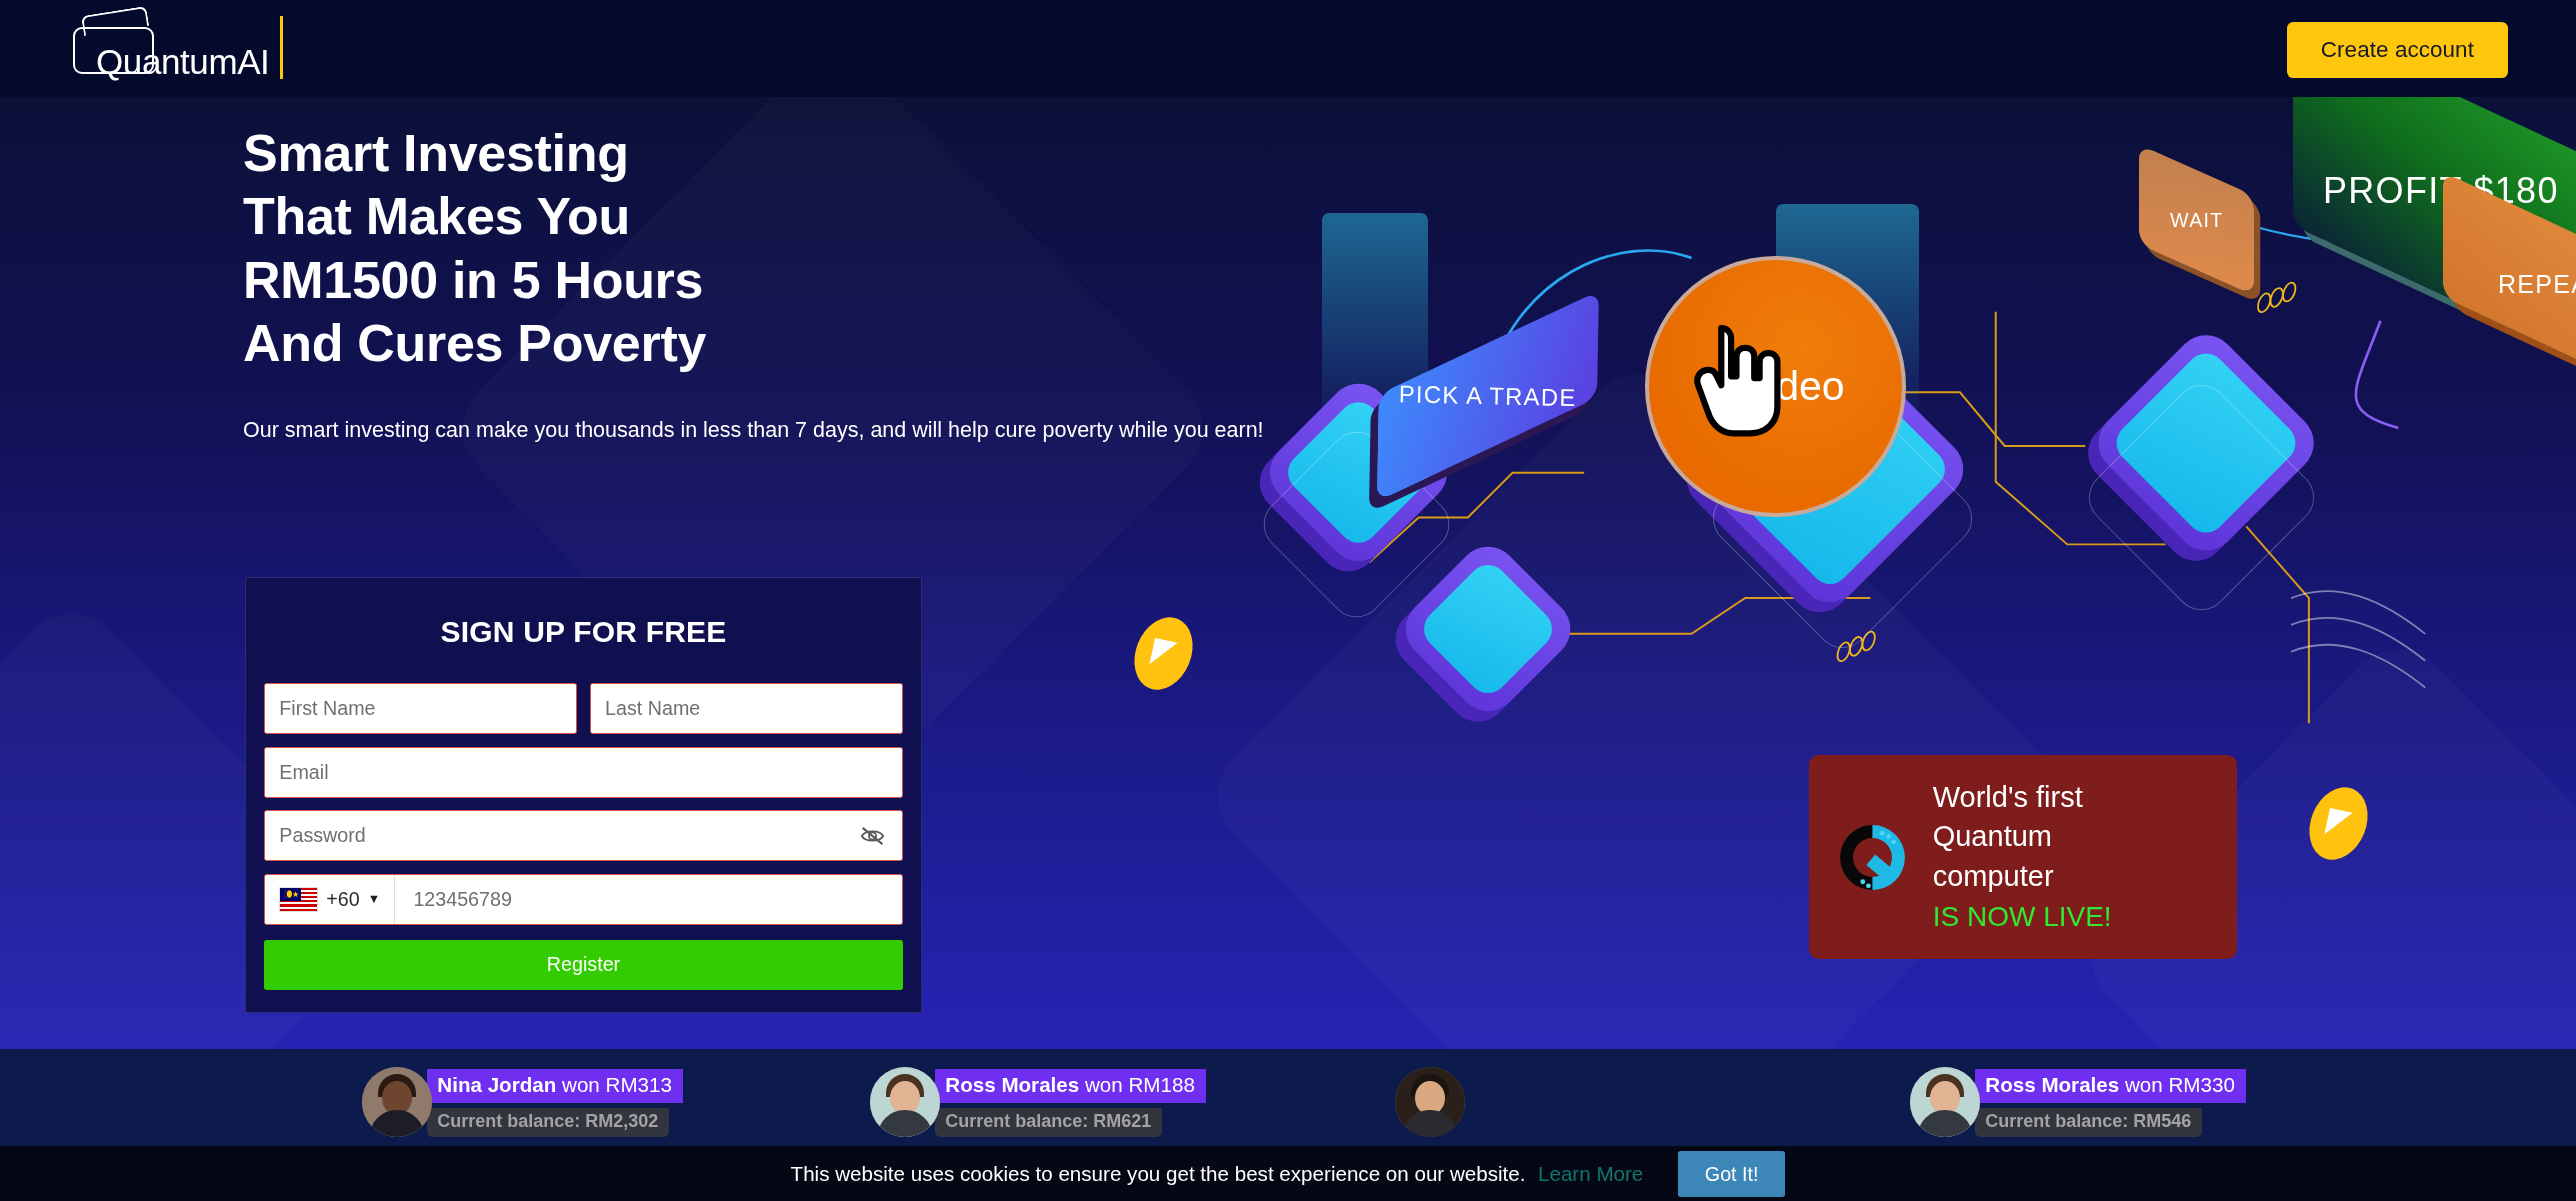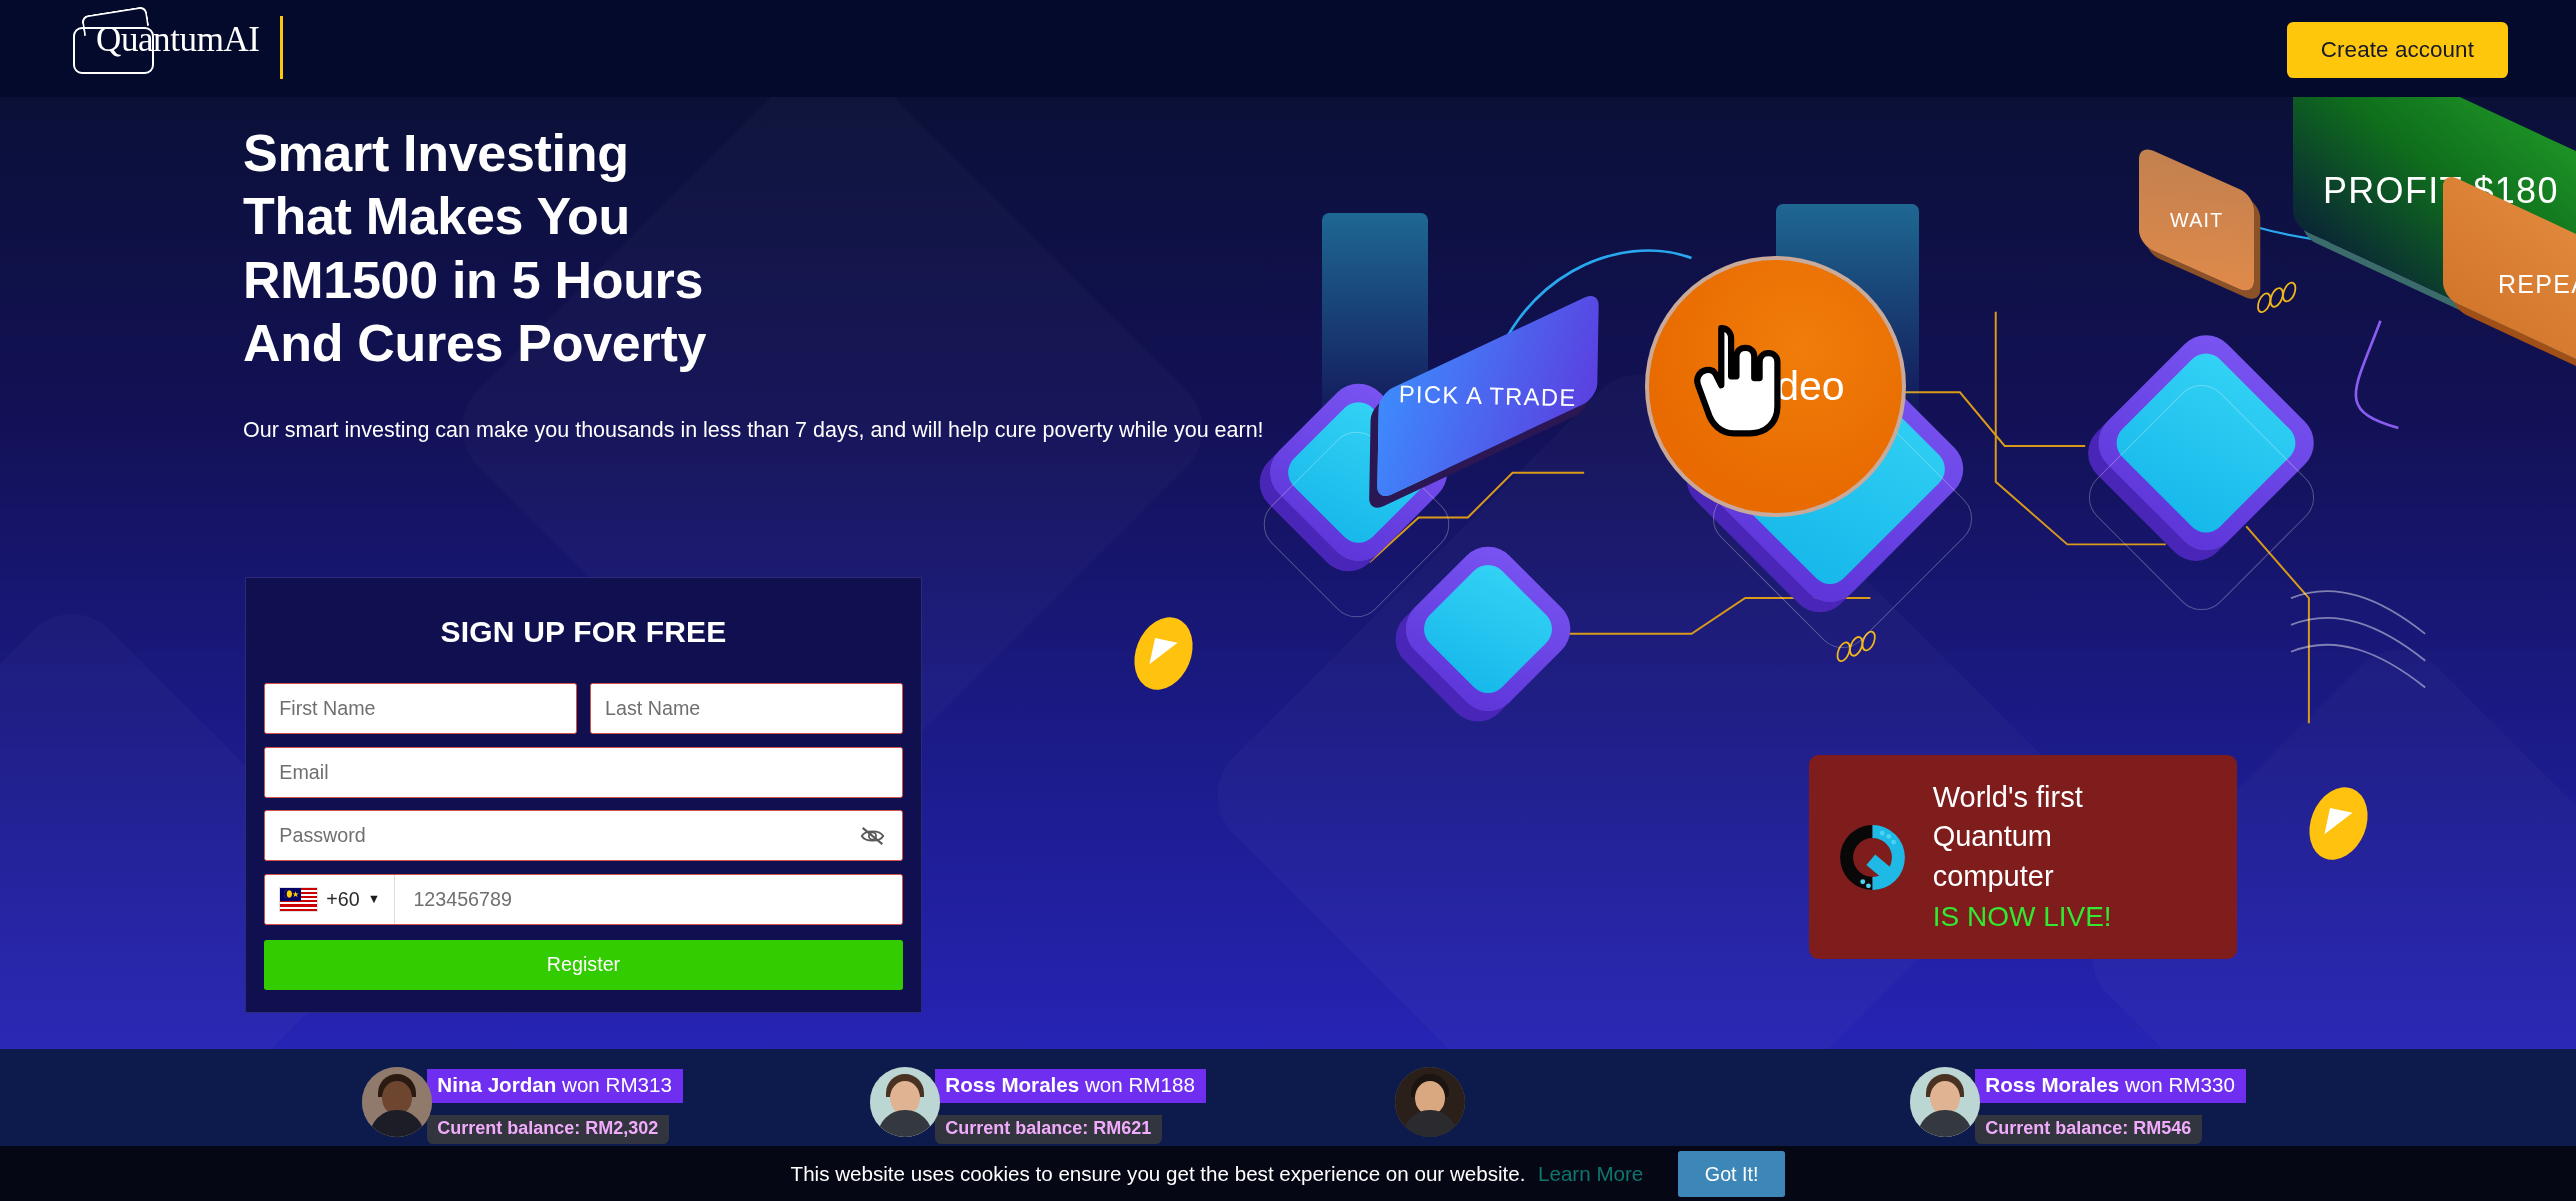--- a/index.html
+++ b/index.html
@@ -36,24 +36,24 @@
     position: absolute; left: 10.7px; top: -1.8px;
     width: 66px; height: 19.7px;
     border: 2.7px solid #ffffff;
     border-bottom: none;
     border-radius: 7.2px 7.2px 0 0;
     transform: rotate(-9deg);
     transform-origin: left bottom;
     background: #040a2c;
   }
   .logo-text {
-    position: absolute; left: 23px; top: 2px;
+    position: absolute; left: 23px; top: 24px;
     font-size: 35px; font-weight: 400; color: #ffffff;
     letter-spacing: -0.4px; white-space: nowrap;
-    font-family: Liberation Serif, serif;
+    font-family: Liberation Sans, sans-serif;
   }
   .logo-divider {
     position: absolute; left: 280px; top: 16px;
     width: 2.7px; height: 63px; background: #ffc70b;
   }
   .create-account-btn {
     position: absolute; right: 68px; top: 21.5px;
     background: #ffc70b; color: #16182b;
     border: none; border-radius: 6.3px;
     padding: 15px 34px;
@@ -338,25 +338,25 @@
   .ticker-texts { margin-left: -5.4px; padding-top: 14.3px; }
   .win-pill {
     display: inline-block;
     background: #6f2ef0; color: #ffffff;
     font-size: 20.6px; padding: 4.5px 10.7px 5.4px 10.7px;
     white-space: nowrap;
   }
   .win-pill b { font-weight: 700; }
   .bal-pill {
     display: inline-block;
-    background: rgba(60,60,60,0.82); color: #f0abfc;
+    background: rgba(60,60,60,0.82); color: #a3a3a3;
     font-size: 18px; font-weight: 700;
     padding: 3.6px 10.7px 4.5px 10.7px;
     border-radius: 0 0 6.3px 6.3px;
-    white-space: nowrap; margin-top: 12px;
+    white-space: nowrap; margin-top: 5px;
   }
 
   
   .cookie-bar {
     position: absolute; left: 0; top: 1146px;
     width: 2576px; height: 56px;
     background: #050814;
     display: flex; align-items: center; justify-content: center;
     gap: 12.5px;
     z-index: 50;

